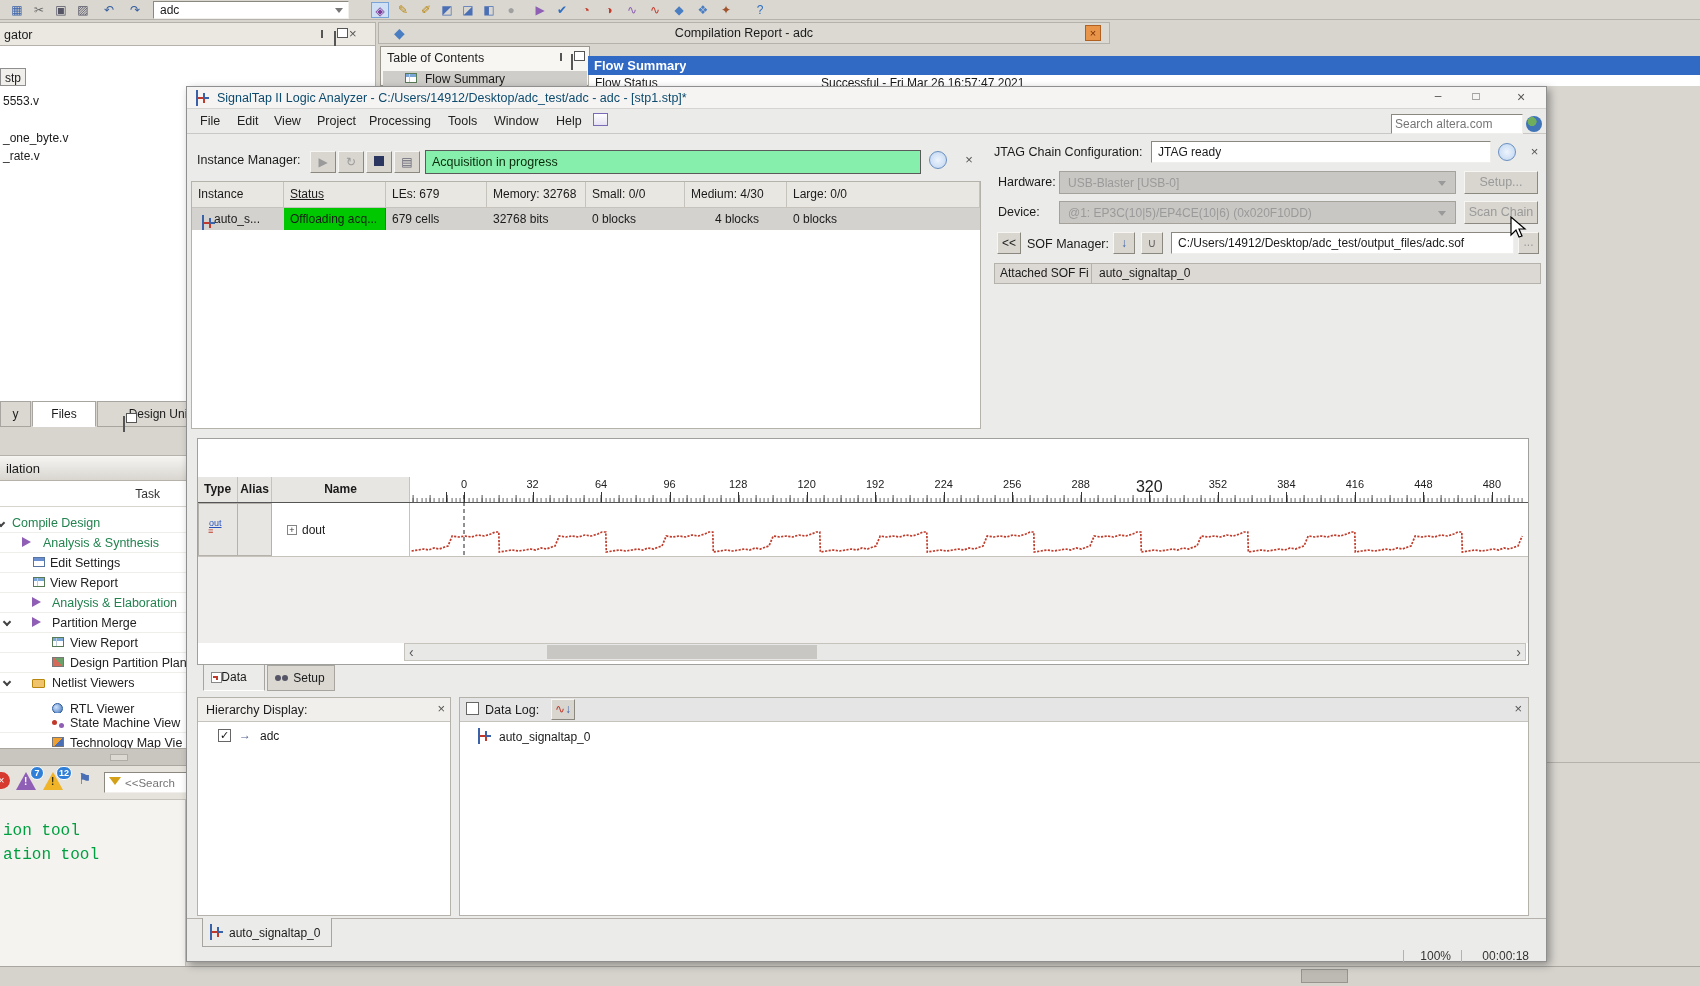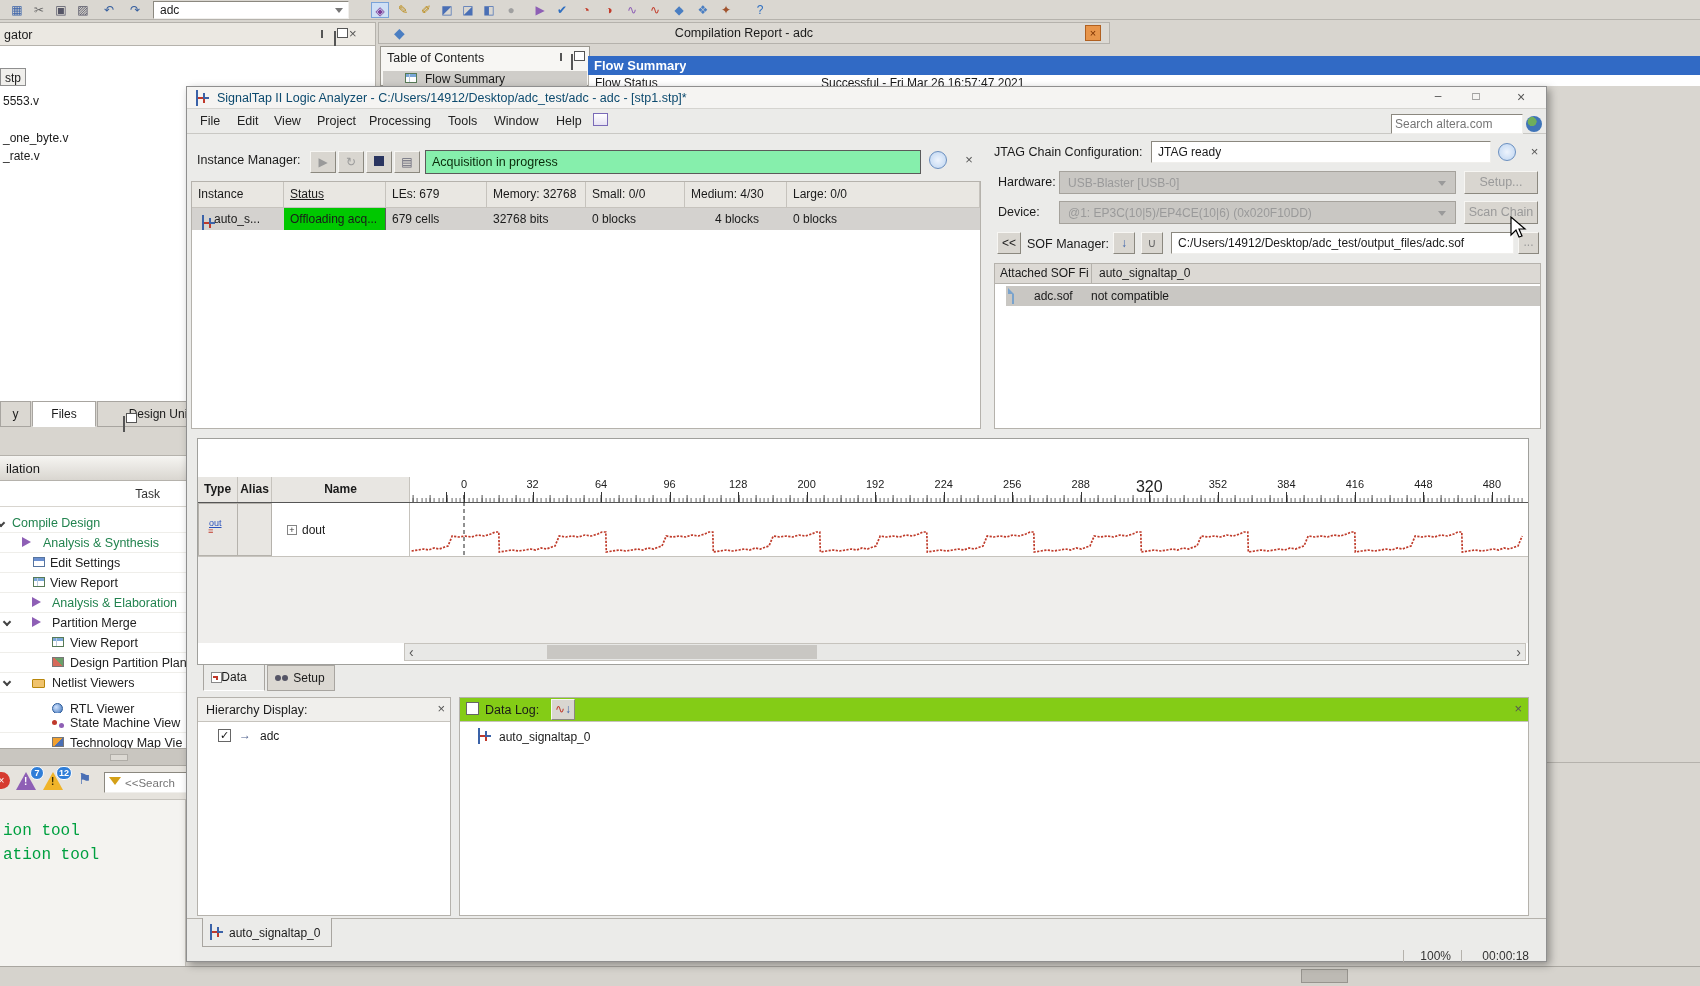--- a/index.html
+++ b/index.html
@@ -311,45 +311,38 @@
     <div class="a sunk" style="left:984px;top:145px;width:343px;height:22px">
       <span class="a nw" style="left:6px;top:3px;width:332px">C:/Users/14912/Desktop/adc_test/output_files/adc.sof</span>
     </div>
     <span class="a btn dis" style="left:1331px;top:145px;width:21px;height:22px;line-height:18px"><span>...</span></span>
 
     <div class="a" style="left:807px;top:176px;width:547px;height:21px;background:#dcd9d4;border:1px solid #b5b2ac">
       <span class="a nw" style="left:5px;top:2px">Attached SOF Fi</span>
       <span class="vline" style="left:96px;top:0;height:19px"></span>
       <span class="a nw" style="left:104px;top:2px">auto_signaltap_0</span>
     </div>
-    <div class="a" style="left:807px;top:197px;width:547px;height:145px;background:#fff;border:1px solid #b5b2ac;border-top:0">
-      <div class="a" style="left:11px;top:2px;width:534px;height:20px;background:#c9c7c3">
-        <span class="a page-icon" style="left:6px;top:3px"></span>
-        <span class="a nw" style="left:28px;top:3px">adc.sof</span>
-        <span class="a nw" style="left:85px;top:3px">not compatible</span>
-      </div>
-    </div>
 
     <div class="a" style="left:10px;top:351px;width:1332px;height:227px;background:#fff;border:1px solid #a0a09c">
 
 
       <div class="a" style="left:0;top:38px;width:1330px;height:26px;border-bottom:1px solid #555">
         <div class="a" style="left:0;top:0;width:40px;height:25px;background:#e8e6e2;border-right:1px solid #c6c3bd;text-align:center;font-weight:bold;line-height:25px"><span>Type</span></div>
         <div class="a" style="left:40px;top:0;width:34px;height:25px;background:#e8e6e2;border-right:1px solid #c6c3bd;text-align:center;font-weight:bold;line-height:25px"><span>Alias</span></div>
         <div class="a" style="left:74px;top:0;width:138px;height:25px;background:#e8e6e2;border-right:1px solid #c6c3bd;text-align:center;font-weight:bold;line-height:25px"><span>Name</span></div>
         <div class="a tick-labels" id="ruler" style="left:212px;top:0;width:1114px;height:25px;background:#fff">
           <div class="tkA"></div>
           <div class="tkB"></div>
           <div class="tkC"></div>
         <span style="position: absolute; top: 1px; width: 36px; text-align: center; font-size: 11px; color: rgb(34, 34, 34); left: 36px;">0</span>
             <span style="position: absolute; top: 1px; width: 36px; text-align: center; font-size: 11px; color: rgb(34, 34, 34); left: 104.53px;">32</span>
             <span style="position: absolute; top: 1px; width: 36px; text-align: center; font-size: 11px; color: rgb(34, 34, 34); left: 173.06px;">64</span>
             <span style="position: absolute; top: 1px; width: 36px; text-align: center; font-size: 11px; color: rgb(34, 34, 34); left: 241.59px;">96</span>
             <span style="position: absolute; top: 1px; width: 36px; text-align: center; font-size: 11px; color: rgb(34, 34, 34); left: 310.12px;">128</span>
-            <span style="position: absolute; top: 1px; width: 36px; text-align: center; font-size: 11px; color: rgb(34, 34, 34); left: 378.65px;">200</span>
+            <span style="position: absolute; top: 1px; width: 36px; text-align: center; font-size: 11px; color: rgb(34, 34, 34); left: 378.65px;">120</span>
             <span style="position: absolute; top: 1px; width: 36px; text-align: center; font-size: 11px; color: rgb(34, 34, 34); left: 447.18px;">192</span>
             <span style="position: absolute; top: 1px; width: 36px; text-align: center; font-size: 11px; color: rgb(34, 34, 34); left: 515.71px;">224</span>
             <span style="position: absolute; top: 1px; width: 36px; text-align: center; font-size: 11px; color: rgb(34, 34, 34); left: 584.24px;">256</span>
             <span style="position: absolute; top: 1px; width: 36px; text-align: center; font-size: 11px; color: rgb(34, 34, 34); left: 652.77px;">288</span>
             <span style="position: absolute; top: 1px; width: 36px; text-align: center; font-size: 16px; color: rgb(34, 34, 34); left: 721.3px;">320</span>
             <span style="position: absolute; top: 1px; width: 36px; text-align: center; font-size: 11px; color: rgb(34, 34, 34); left: 789.83px;">352</span>
             <span style="position: absolute; top: 1px; width: 36px; text-align: center; font-size: 11px; color: rgb(34, 34, 34); left: 858.36px;">384</span>
             <span style="position: absolute; top: 1px; width: 36px; text-align: center; font-size: 11px; color: rgb(34, 34, 34); left: 926.89px;">416</span>
             <span style="position: absolute; top: 1px; width: 36px; font-size: 11px; color: rgb(34, 34, 34); left: 995.42px;">448</span>
             <span style="position: absolute; top: 1px; width: 36px; text-align: center; font-size: 11px; color: rgb(34, 34, 34); left: 1063.95px;">480</span>
@@ -395,21 +388,21 @@
         <span class="a xg" style="right:5px;top:4px">×</span>
       </div>
       <div class="a" style="left:0;top:30px;width:252px;height:18px">
         <span class="a cb" style="left:20px;top:1px">✓</span>
         <span class="a" style="left:41px;top:0;color:#4a5d8a;font-weight:bold">→</span>
         <span class="a nw" style="left:62px;top:1px">adc</span>
       </div>
     </div>
 
     <div class="a" style="left:272px;top:610px;width:1070px;height:219px;background:#fff;border:1px solid #b5b2ac">
-      <div class="a" style="left:0;top:0;width:1068px;height:24px;background:#84cc16;border-bottom:1px solid #c6c3bd">
+      <div class="a" style="left:0;top:0;width:1068px;height:24px;background:#e5e5e5;border-bottom:1px solid #c6c3bd">
         <span class="a cb" style="left:6px;top:4px"></span>
         <span class="a nw" style="left:25px;top:5px;font-size:12.5px">Data Log:</span>
         <span class="a btn" style="left:91px;top:1px;width:24px;height:21px;line-height:19px"><span style="color:#c0392b">∿</span><span style="color:#3a62a8">↓</span></span>
         <span class="a xg" style="right:6px;top:4px">×</span>
       </div>
       <div class="a" style="left:0;top:30px;width:1068px;height:18px">
         <span class="a st-icon" style="left:18px;top:1px"></span>
         <span class="a nw" style="left:39px;top:2px">auto_signaltap_0</span>
       </div>
     </div>

